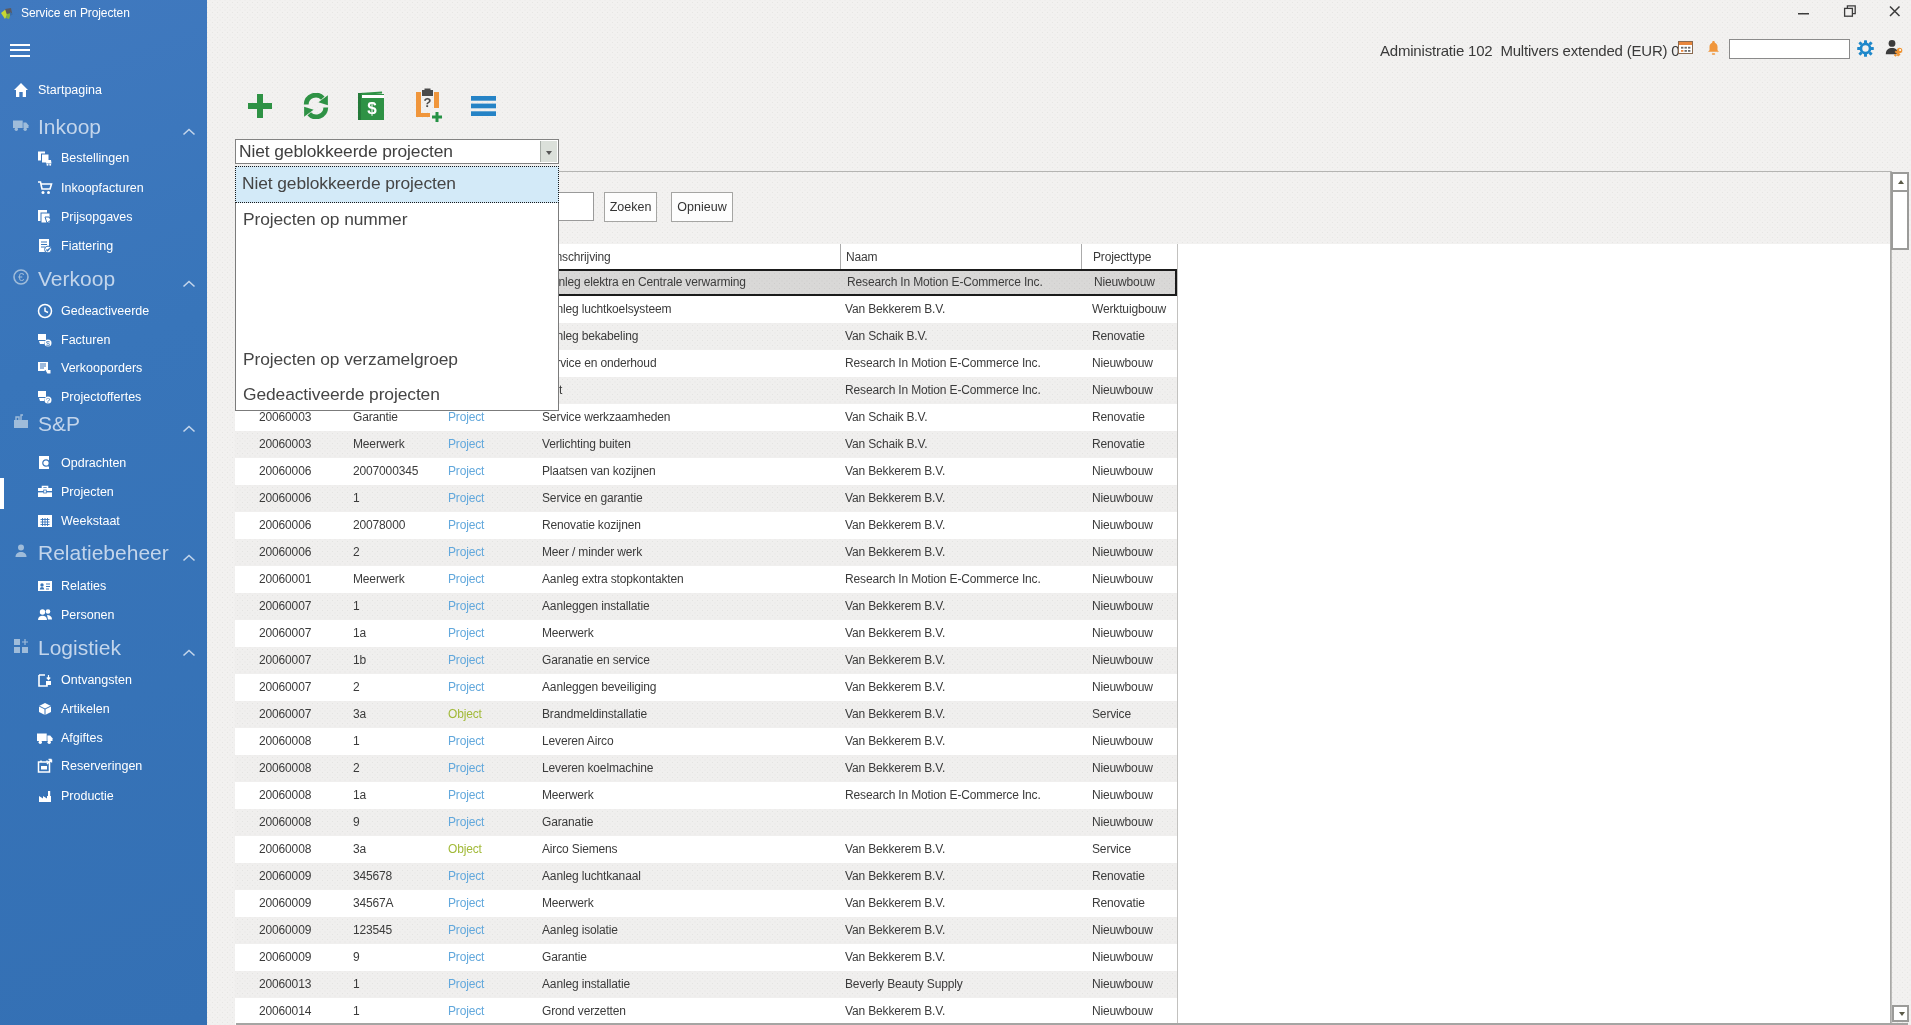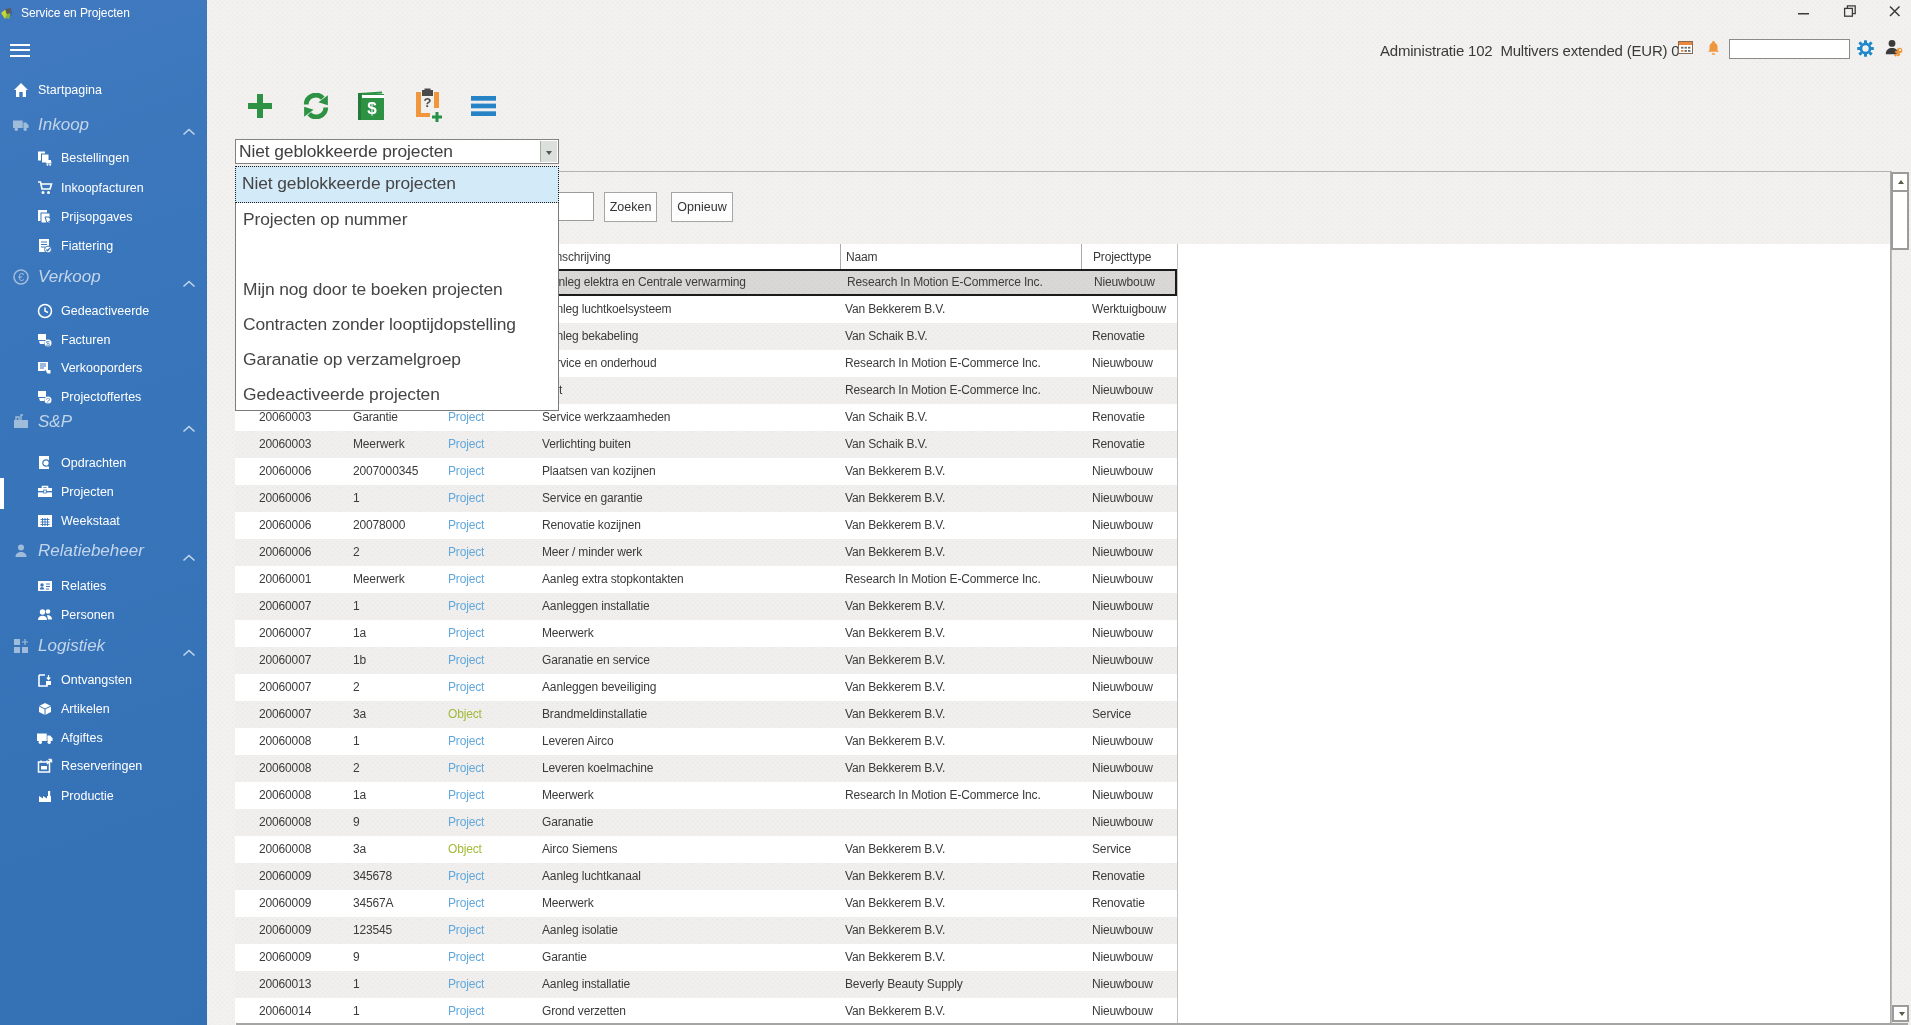--- a/index.html
+++ b/index.html
@@ -20,21 +20,21 @@
   background:linear-gradient(160deg,#4079bf 0%, #3875ba 35%, #3470b4 100%);
 }
 #appicon { left:1px; top:7px; width:13px; height:14px; }
 #apptitle { left:21px; top:6px; color:#fff; font-size:12px; letter-spacing:-0.1px; }
 #hamb { left:10px; top:44px; width:20px; height:13px; }
 #hamb div { position:absolute; left:0; width:20px; height:2px; background:#fff; }
 .mrow { position:absolute; left:0; width:207px; height:29px; }
 .mrow .ic { position:absolute; left:37px; top:6px; width:16px; height:16px; }
 .mrow .lb { position:absolute; left:61px; top:7px; color:#fff; font-size:12.5px; white-space:nowrap; }
 .mhead .ic { left:13px; top:4px; }
-.mhead .lb { left:38px; top:2px; color:#c3d5eb; font-size:17px;font-style:italic; }
+.mhead .lb { left:38px; top:2px; color:#c3d5eb; font-size:21px; }
 .mhead .ch { position:absolute; left:182px; top:9px; }
 #activebar { left:0; top:478px; width:4px; height:31px; background:#fff; }
 
 
 #admintxt { left:1380px; top:42px; width:286px; text-align:right; font-size:15px; letter-spacing:-0.2px; color:#3a3a3a; white-space:nowrap; }
 #srchbox { left:1729px; top:39px; width:121px; height:20px; background:#fff; border:1px solid #8a8a8a; }
 
 
 
 
@@ -628,28 +628,22 @@
     <span class="txt">Niet geblokkeerde projecten</span>
     <div id="combobtn"></div>
   </div>
 <div id="ddpanel" class="abs">
     <div class="dditem" id="dditem0" style="top:1px">
       <span class="t">Niet geblokkeerde projecten</span>
     </div>
     <div class="dditem" style="top:36px">
       <span class="t">Projecten op nummer</span>
     </div>
-    <div class="dditem" style="top:106px">
-      <span class="t">Mijn nog door te boeken projecten</span>
-    </div>
-    <div class="dditem" style="top:141px">
-      <span class="t">Contracten zonder looptijdopstelling</span>
-    </div>
     <div class="dditem" style="top:176px">
-      <span class="t">Garanatie op verzamelgroep</span>
+      <span class="t">Projecten op verzamelgroep</span>
     </div>
     <div class="dditem" style="top:211px">
       <span class="t">Gedeactiveerde projecten</span>
     </div>
   </div>
 
 <div id="vscroll" class="abs"></div>
 <div id="sbox" class="abs">
     <div id="sboxdiv"></div>
     <div class="sarr" style="top:6px;border-left:3.5px solid transparent;border-right:3.5px solid transparent;border-bottom:4.5px solid #5a5a48"></div>

